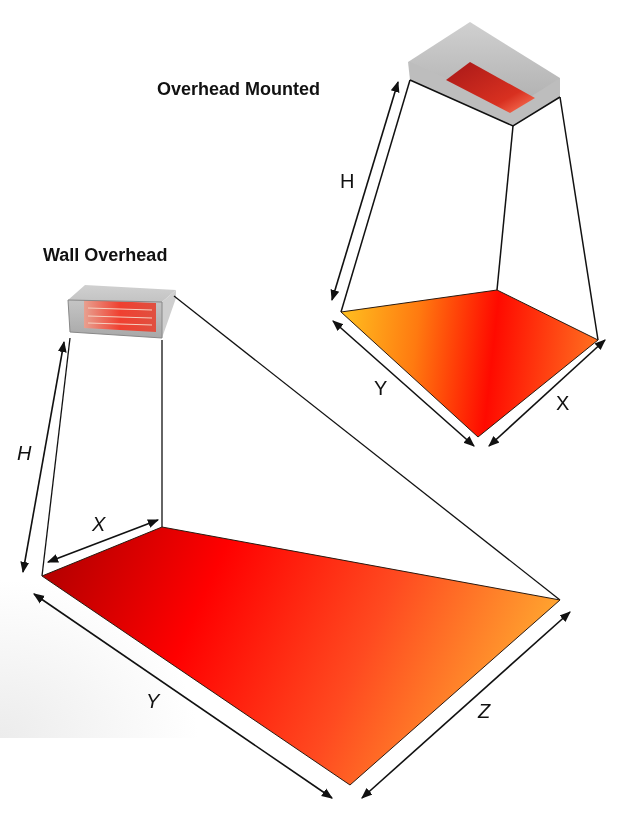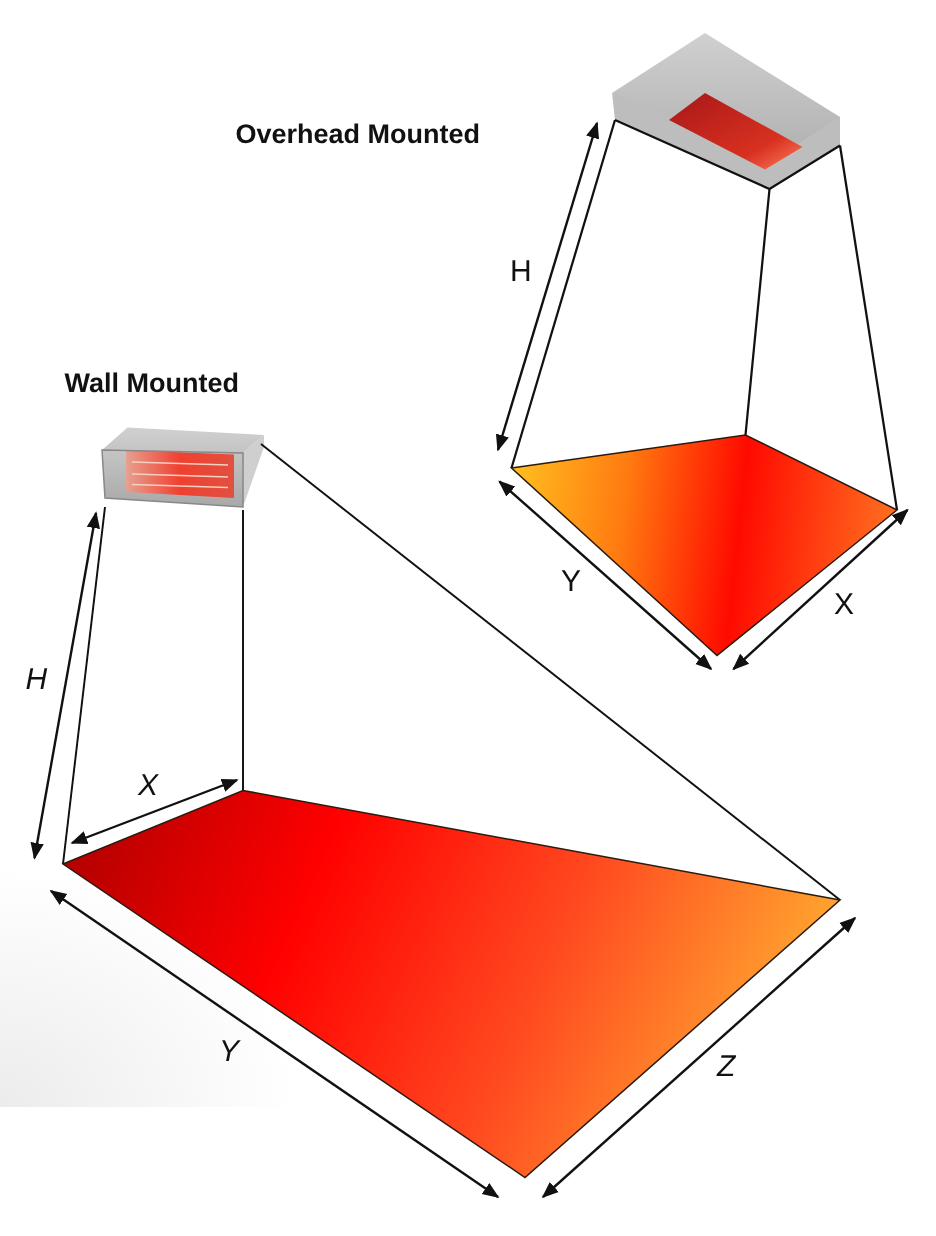--- a/index.html
+++ b/index.html
@@ -92,21 +92,21 @@
 
     <g stroke="#111" stroke-width="1.6" fill="none">
       <line x1="64" y1="342" x2="23" y2="572" marker-start="url(#arr)" marker-end="url(#arr)"></line>
       <line x1="48" y1="562" x2="158" y2="520" marker-start="url(#arr)" marker-end="url(#arr)"></line>
       <line x1="34" y1="594" x2="332" y2="798" marker-start="url(#arr)" marker-end="url(#arr)"></line>
       <line x1="362" y1="798" x2="570" y2="612" marker-start="url(#arr)" marker-end="url(#arr)"></line>
     </g>
   </svg>
 
   <div class="title" style="left:157px; top:79px;">Overhead Mounted</div>
-  <div class="title" style="left:43px; top:245px;">Wall Mounted</div>
+  <div class="title" style="left:43px; top:245px;">Wall Overhead</div>
 
   <div class="dim" style="left:340px; top:170px;">H</div>
   <div class="dim" style="left:374px; top:377px;">Y</div>
   <div class="dim" style="left:556px; top:392px;">X</div>
 
   <div class="dim dim-italic" style="left:17px; top:442px;">H</div>
   <div class="dim dim-italic" style="left:92px; top:513px;">X</div>
   <div class="dim dim-italic" style="left:146px; top:690px;">Y</div>
   <div class="dim dim-italic" style="left:478px; top:700px;">Z</div>
 </div>

